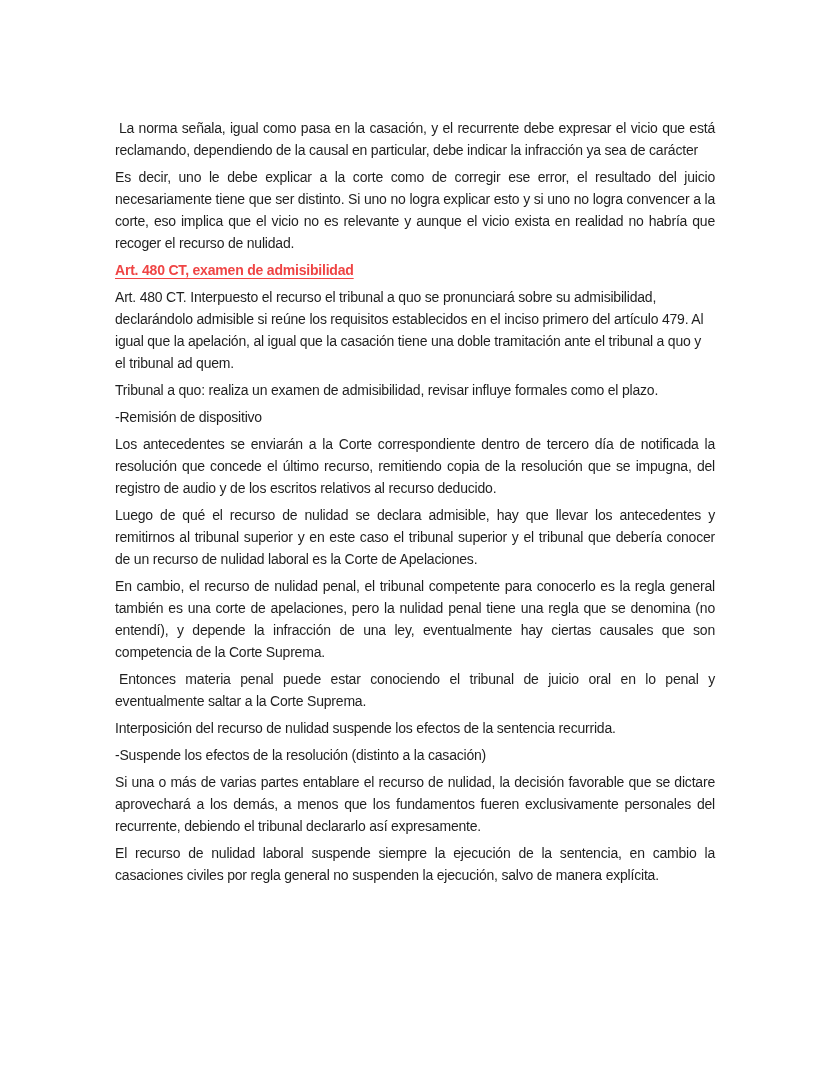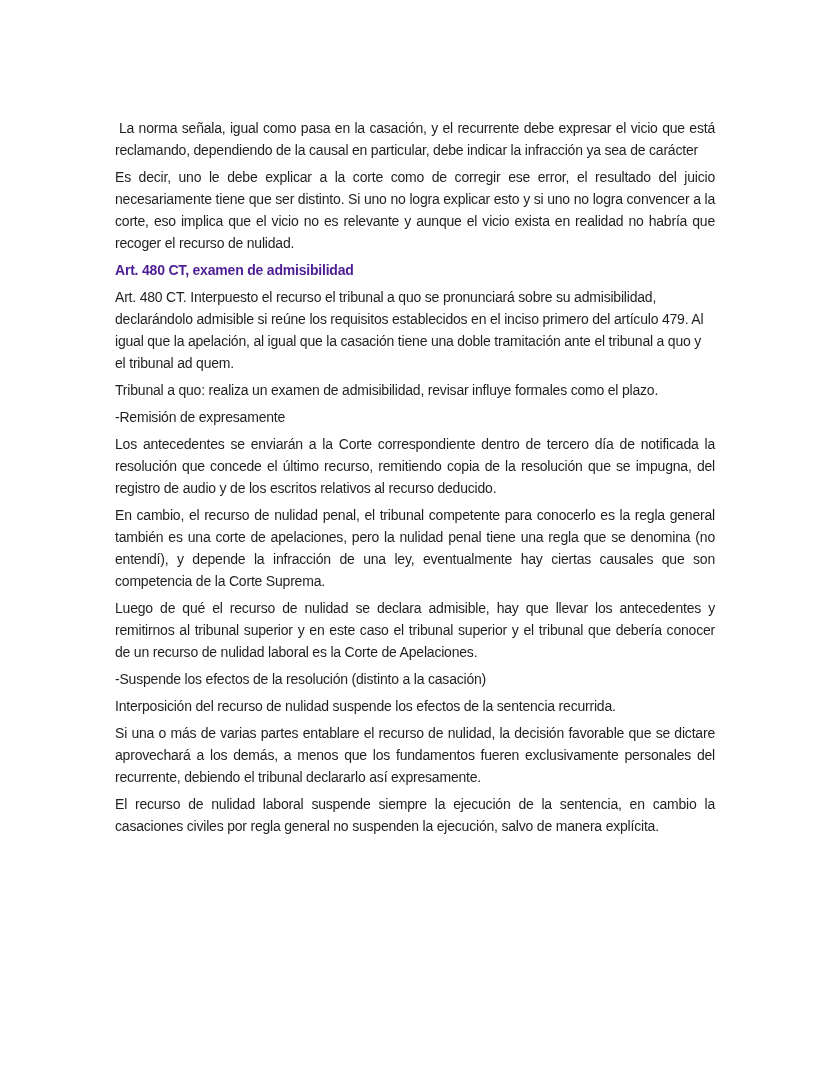--- a/index.html
+++ b/index.html
@@ -28,36 +28,38 @@
   }
   .content p {
     margin: 0 0 5px 0;
   }
   .p-justify { text-align: justify; }
   .p-left { text-align: left; }
   .indent { text-indent: 4px; }
   .nowrap { white-space: nowrap; }
   .doc-heading {
     font-weight: bold;
+    text-decoration: underline;
     text-underline-offset: 3px;
-    color: #4c1d95;
+    color: #ef4444;
   }
 </style>
 </head>
 <body>
 
 <div class="page">
   <div class="content">
     <p class="p-justify indent">La norma señala, igual como pasa en la casación, y el recurrente debe expresar el vicio que está reclamando, dependiendo de la causal en particular, debe indicar la infracción ya sea de carácter</p>
     <p class="p-justify">Es decir, uno le debe explicar a la corte como de corregir ese error, el resultado del juicio necesariamente tiene que ser distinto. Si uno no logra explicar esto y si uno no logra convencer a la corte, eso implica que el vicio no es relevante y aunque el vicio exista en realidad no habría que recoger el recurso de nulidad.</p>
     <p class="p-left doc-heading">Art. 480 CT, examen de admisibilidad</p>
     <p class="p-left">Art. 480 CT. Interpuesto el recurso el tribunal a quo se pronunciará sobre su admisibilidad, declarándolo admisible si reúne los requisitos establecidos en el inciso primero del artículo 479. Al igual que la apelación, al igual que la casación tiene una doble tramitación ante el tribunal a quo y el tribunal ad quem.</p>
     <p class="p-left nowrap">Tribunal a quo: realiza un examen de admisibilidad, revisar influye formales como el plazo.</p>
-    <p class="p-left">-Remisión de expresamente</p>
+    <p class="p-left">-Remisión de dispositivo</p>
     <p class="p-justify">Los antecedentes se enviarán a la Corte correspondiente dentro de tercero día de notificada la resolución que concede el último recurso, remitiendo copia de la resolución que se impugna, del registro de audio y de los escritos relativos al recurso deducido.</p>
+    <p class="p-justify">Luego de qué el recurso de nulidad se declara admisible, hay que llevar los antecedentes y remitirnos al tribunal superior y en este caso el tribunal superior y el tribunal que debería conocer de un recurso de nulidad laboral es la Corte de Apelaciones.</p>
     <p class="p-justify">En cambio, el recurso de nulidad penal, el tribunal competente para conocerlo es la regla general también es una corte de apelaciones, pero la nulidad penal tiene una regla que se denomina (no entendí), y depende la infracción de una ley, eventualmente hay ciertas causales que son competencia de la Corte Suprema.</p>
-    <p class="p-justify">Luego de qué el recurso de nulidad se declara admisible, hay que llevar los antecedentes y remitirnos al tribunal superior y en este caso el tribunal superior y el tribunal que debería conocer de un recurso de nulidad laboral es la Corte de Apelaciones.</p>
+    <p class="p-justify indent">Entonces materia penal puede estar conociendo el tribunal de juicio oral en lo penal y eventualmente saltar a la Corte Suprema.</p>
+    <p class="p-left nowrap">Interposición del recurso de nulidad suspende los efectos de la sentencia recurrida.</p>
     <p class="p-left">-Suspende los efectos de la resolución (distinto a la casación)</p>
-    <p class="p-left nowrap">Interposición del recurso de nulidad suspende los efectos de la sentencia recurrida.</p>
     <p class="p-justify">Si una o más de varias partes entablare el recurso de nulidad, la decisión favorable que se dictare aprovechará a los demás, a menos que los fundamentos fueren exclusivamente personales del recurrente, debiendo el tribunal declararlo así expresamente.</p>
     <p class="p-justify">El recurso de nulidad laboral suspende siempre la ejecución de la sentencia, en cambio la casaciones civiles por regla general no suspenden la ejecución, salvo de manera explícita.</p>
   </div>
 </div>
 
 </body></html>

